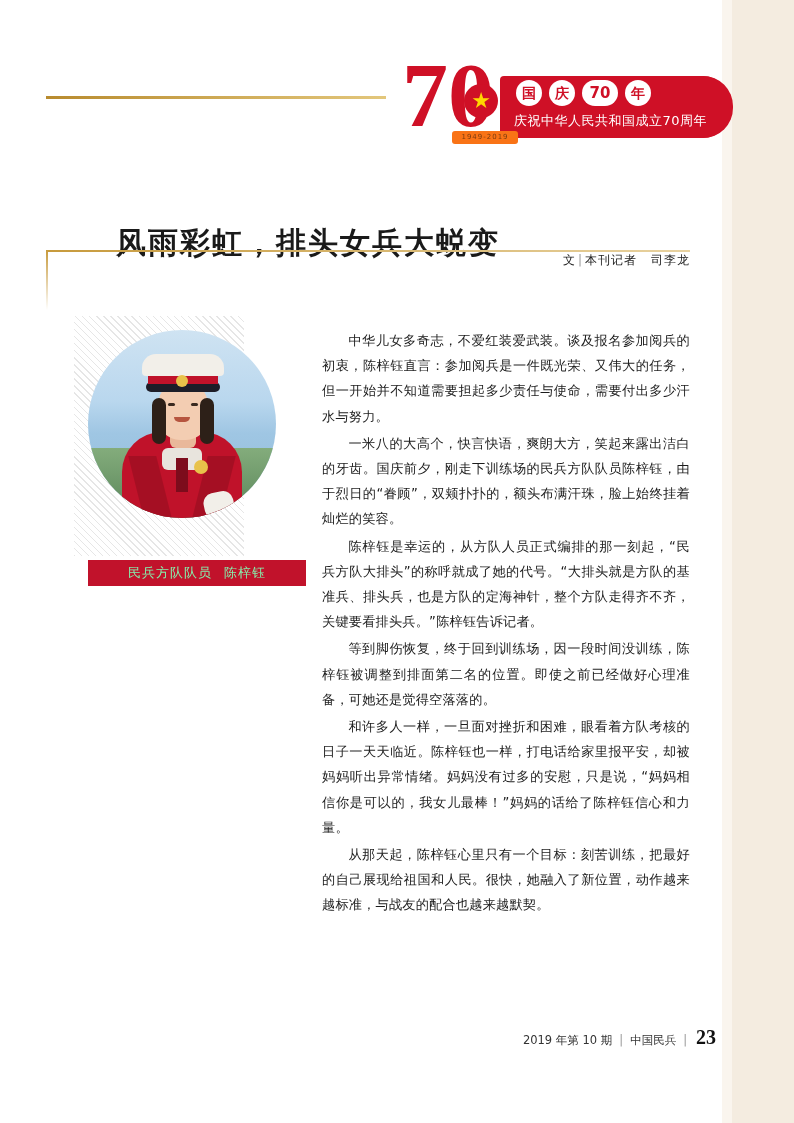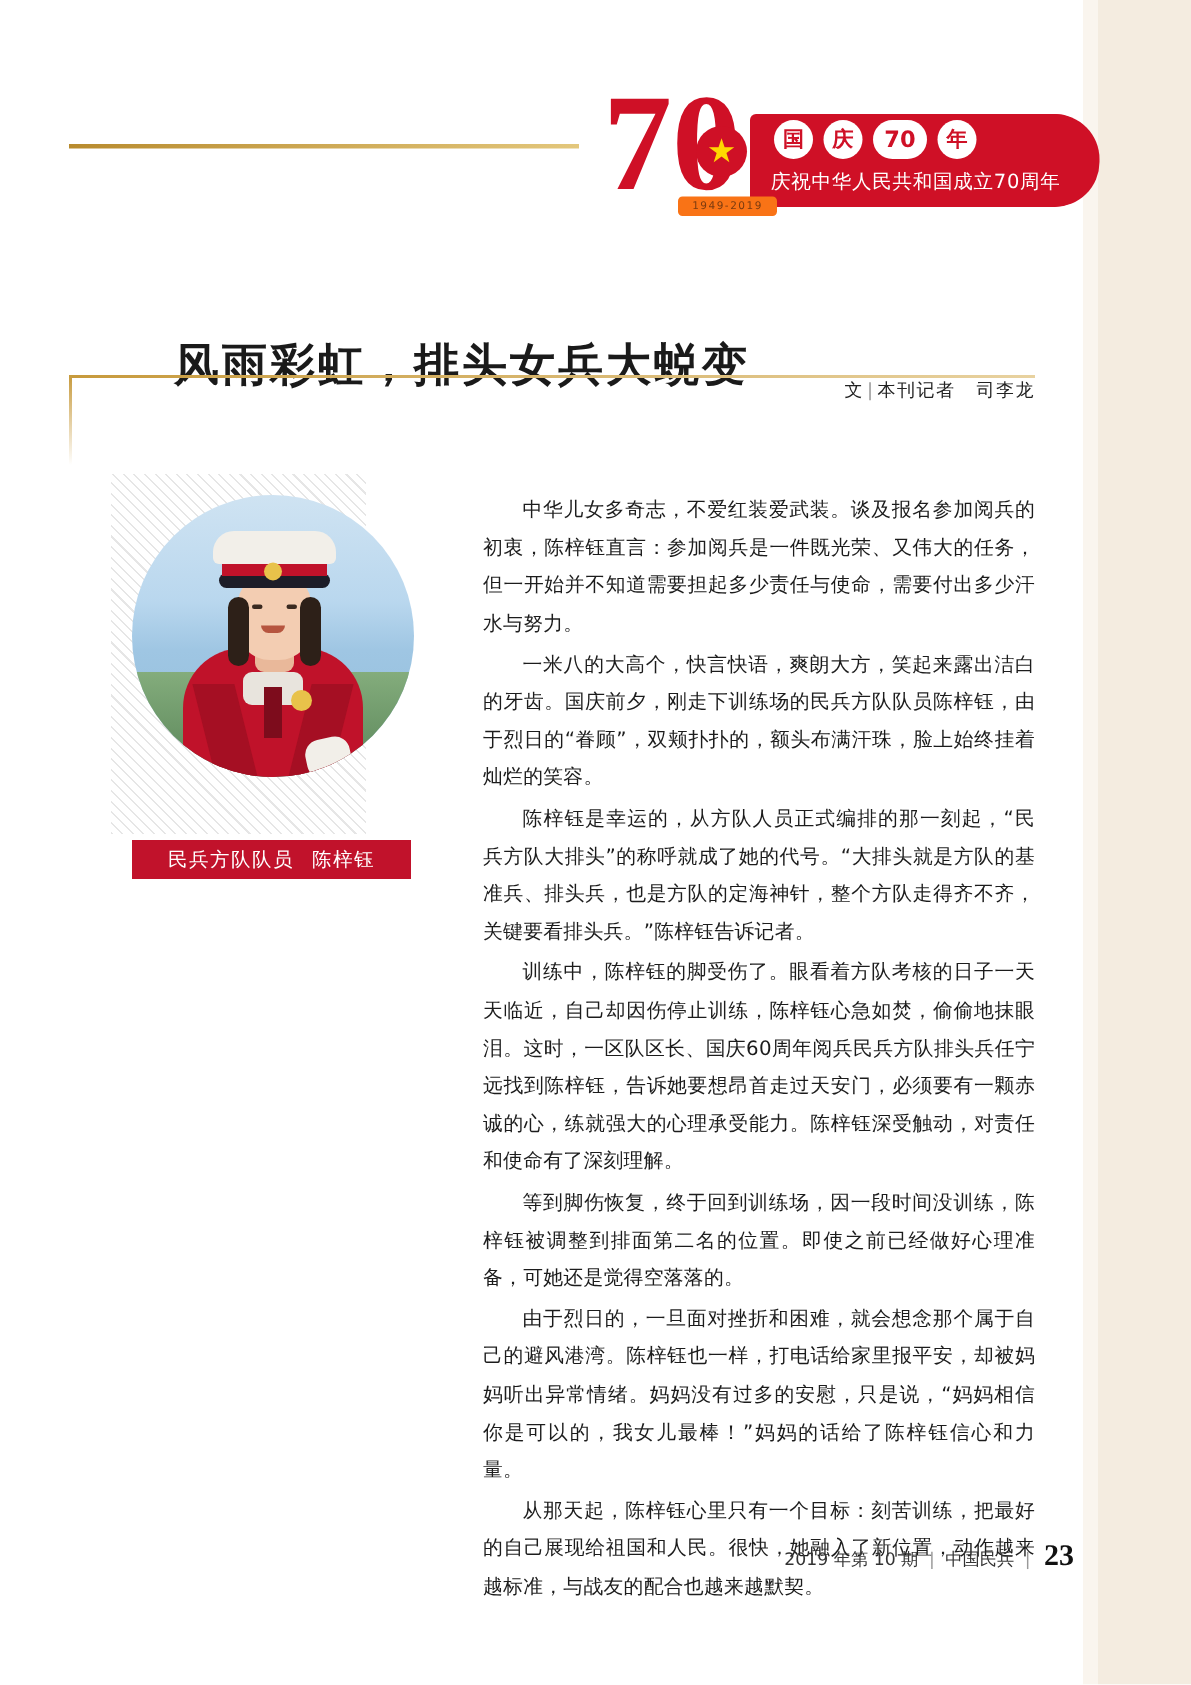--- a/index.html
+++ b/index.html
@@ -287,24 +287,24 @@
   }
   .pf-medal {
     position: absolute; bottom: 44px; left: 106px;
     width: 14px; height: 14px; background: #e8c24a; border-radius: 50%;
   }
 
   .photo-caption {
     position: absolute;
     top: 560px;
     left: 88px;
-    width: 186px;
+    width: 218px;
     height: 26px;
     background: #c1122b;
-    color: #ffffff;
+    color: #86efac;
     font-size: 13px;
     letter-spacing: 1px;
     display: flex;
     align-items: center;
     justify-content: center;
     font-family: "DejaVu Sans", sans-serif;
     text-align: center;
   }
   .photo-caption .name-gap { display: inline-block; width: 12px; }
 
@@ -412,23 +412,22 @@
   <div class="photo-caption">
     <span>民兵方队队员</span>
       <span class="name-gap"></span>
       <span>陈梓钰</span>
   </div>
 
   <div class="body-col">
     <p>中华儿女多奇志，不爱红装爱武装。谈及报名参加阅兵的初衷，陈梓钰直言：参加阅兵是一件既光荣、又伟大的任务，但一开始并不知道需要担起多少责任与使命，需要付出多少汗水与努力。</p>
     <p>一米八的大高个，快言快语，爽朗大方，笑起来露出洁白的牙齿。国庆前夕，刚走下训练场的民兵方队队员陈梓钰，由于烈日的“眷顾”，双颊扑扑的，额头布满汗珠，脸上始终挂着灿烂的笑容。</p>
     <p>陈梓钰是幸运的，从方队人员正式编排的那一刻起，“民兵方队大排头”的称呼就成了她的代号。“大排头就是方队的基准兵、排头兵，也是方队的定海神针，整个方队走得齐不齐，关键要看排头兵。”陈梓钰告诉记者。</p>
-    <p>训练中，陈梓钰的脚受伤了。眼看着方队考核的日子一天天临近，自己却因伤停止训练，陈梓钰心急如焚，偷偷地抹眼泪。这时，一区队区长、国庆60周年阅兵民兵方队排头兵任宁远找到陈梓钰，告诉她要想昂首走过天安门，必须要有一颗赤诚的心，练就强大的心理承受能力。陈梓钰深受触动，对责任和使命有了深刻理解。</p>
     <p>等到脚伤恢复，终于回到训练场，因一段时间没训练，陈梓钰被调整到排面第二名的位置。即使之前已经做好心理准备，可她还是觉得空落落的。</p>
-    <p>由于烈日的，一旦面对挫折和困难，就会想念那个属于自己的避风港湾。陈梓钰也一样，打电话给家里报平安，却被妈妈听出异常情绪。妈妈没有过多的安慰，只是说，“妈妈相信你是可以的，我女儿最棒！”妈妈的话给了陈梓钰信心和力量。</p>
+    <p>和许多人一样，一旦面对挫折和困难，眼看着方队考核的日子一天天临近。陈梓钰也一样，打电话给家里报平安，却被妈妈听出异常情绪。妈妈没有过多的安慰，只是说，“妈妈相信你是可以的，我女儿最棒！”妈妈的话给了陈梓钰信心和力量。</p>
     <p>从那天起，陈梓钰心里只有一个目标：刻苦训练，把最好的自己展现给祖国和人民。很快，她融入了新位置，动作越来越标准，与战友的配合也越来越默契。</p>
 
   </div>
 
   <div class="footer">
     <span>2019 年第 10 期</span>
     <span class="divider">|</span>
     <span>中国民兵</span>
     <span class="divider">|</span>
     <span class="pagenum">23</span>

